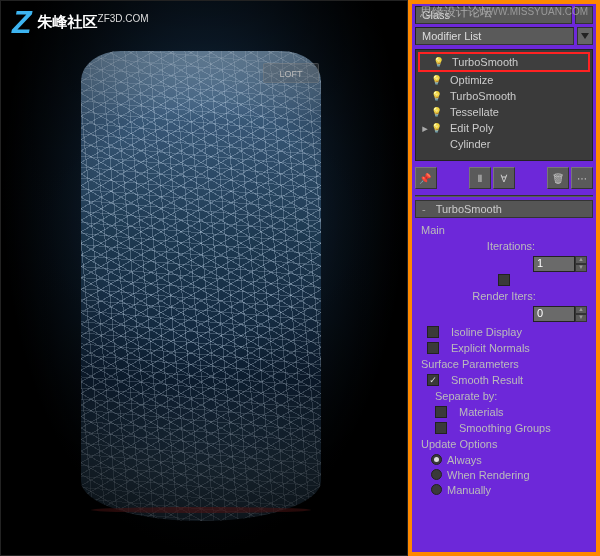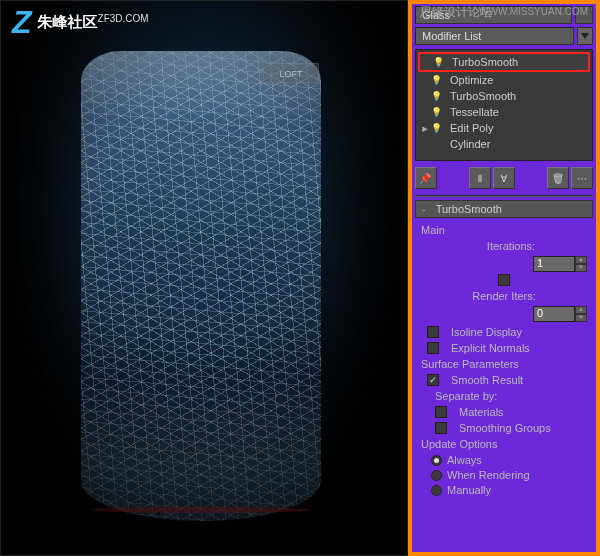--- a/index.html
+++ b/index.html
@@ -89,21 +89,21 @@
 .param-row { display: flex; align-items: center; margin: 2px 0; gap: 4px; flex-direction: column; }
 .param-label { font-size: 11px; color: #bbb; }
 .spinner { display: flex; margin-left: auto; }
 .spinner-val { width: 42px; height: 16px; background: #6a6a6a; border: 1px solid #222; color: #fff; font-size: 11px; padding: 0 3px; text-align: left; }
 .spinner-btns { display: flex; flex-direction: column; }
 .spinner-btn { width: 12px; height: 8px; background: #5a5a5a; border: 1px solid #333; font-size: 6px; line-height: 5px; text-align: center; color: #999; }
 
 .checkbox-row { display: flex; align-items: center; gap: 12px; margin: 4px 0 4px 6px; }
 .chk { width: 12px; height: 12px; background: #3a3a3a; border: 1px solid #222; display: flex; align-items: center; justify-content: center; font-size: 9px; color: #ddd; }
 .chk.checked::before { content: '✓'; }
-.radio-row { display: flex; align-items: center; gap: 5px; margin: 3px 0 3px 10px; }
+.radio-row { display: flex; gap: 5px; margin: 3px 0 3px 10px; }
 .rad { width: 11px; height: 11px; border-radius: 50%; background: #3a3a3a; border: 1px solid #222; display: flex; align-items: center; justify-content: center; }
 .rad.checked::before { content: ''; width: 5px; height: 5px; border-radius: 50%; background: #ddd; }
 
 .indent { margin-left: 14px; }
 </style>
 </head>
 <body>
 
 <div class="viewport">
   <div class="wireframe-obj"></div>

